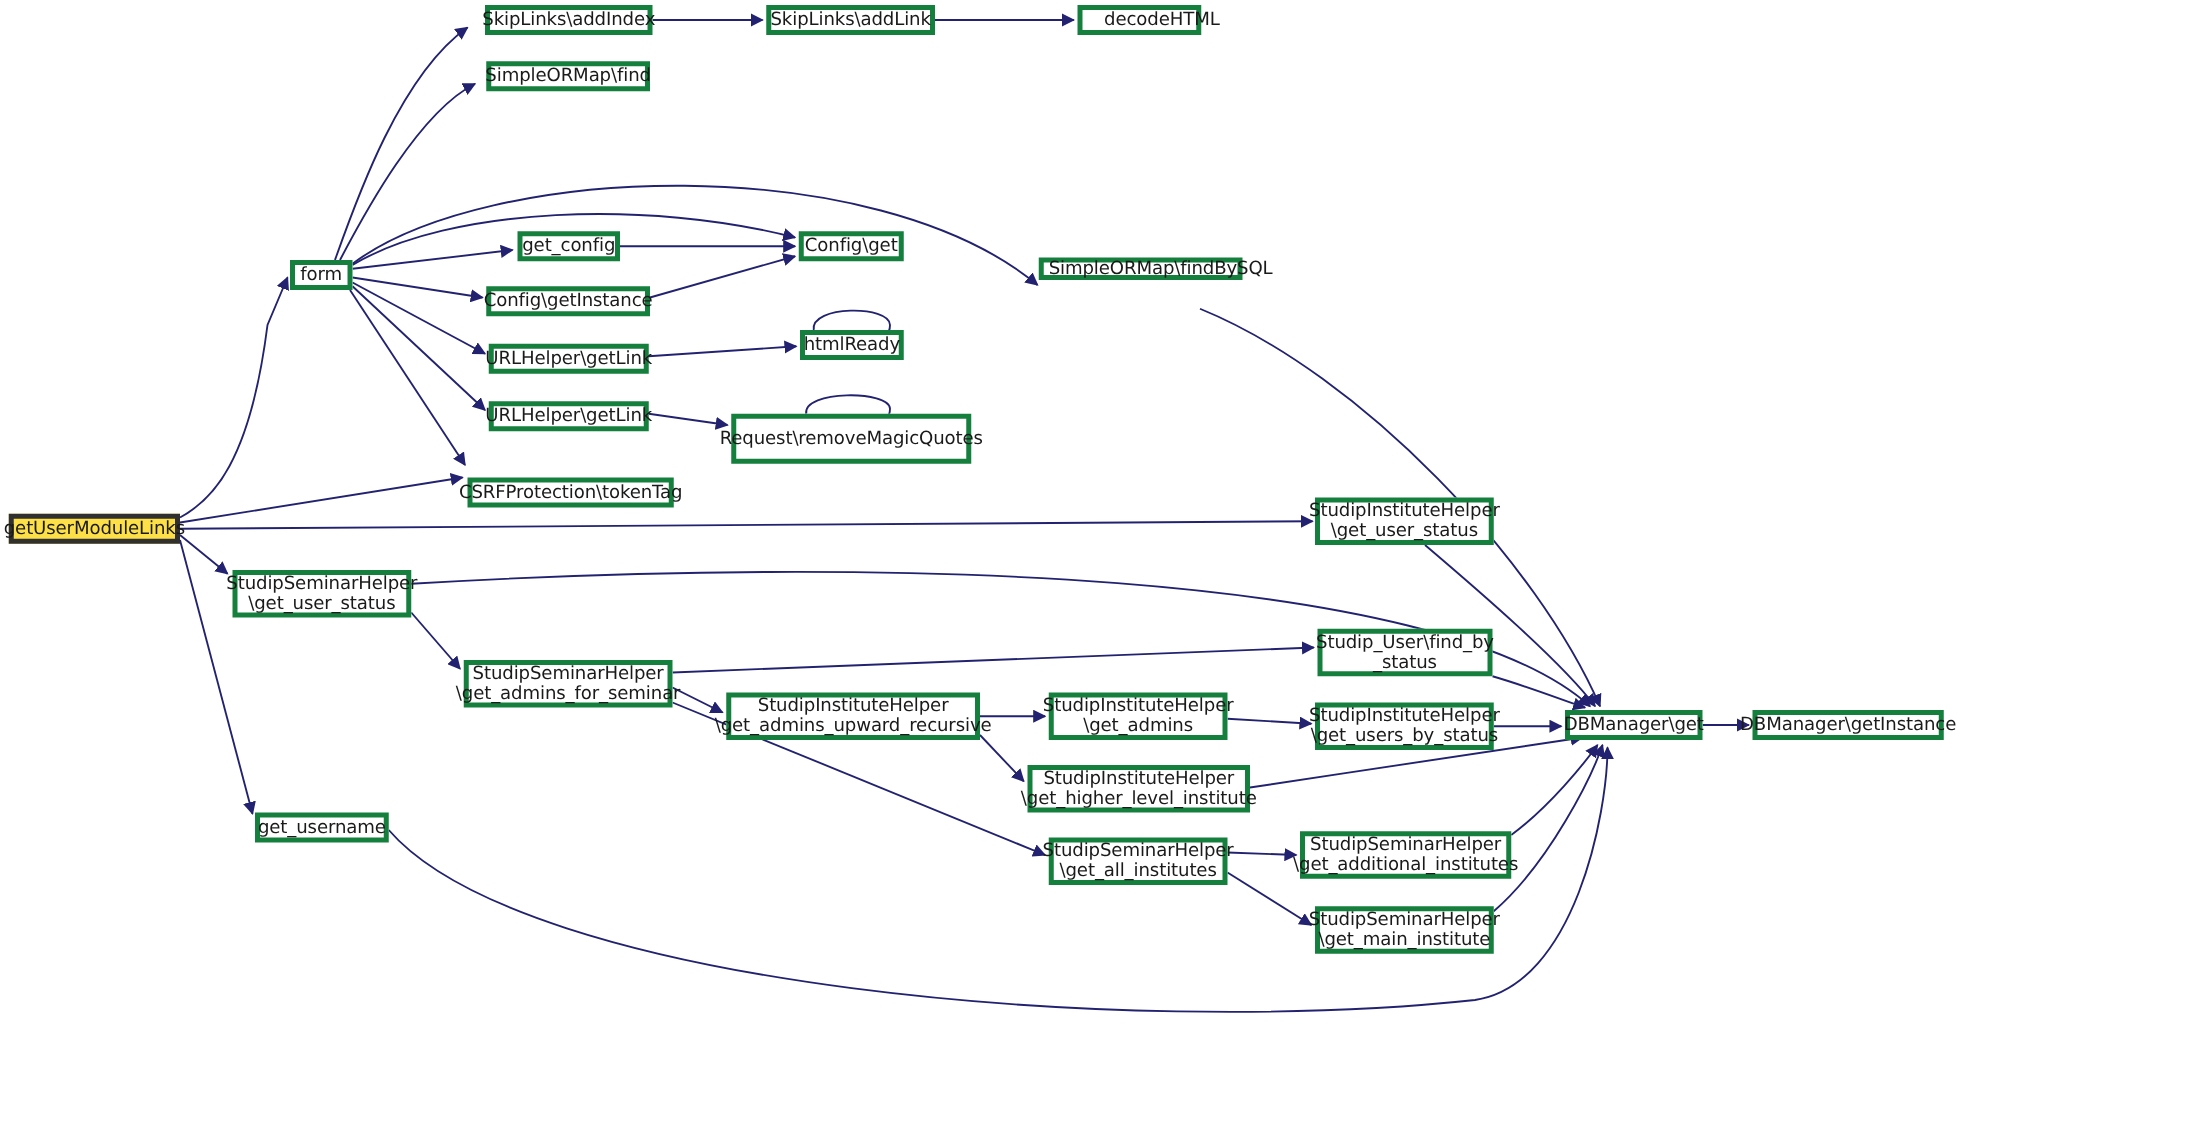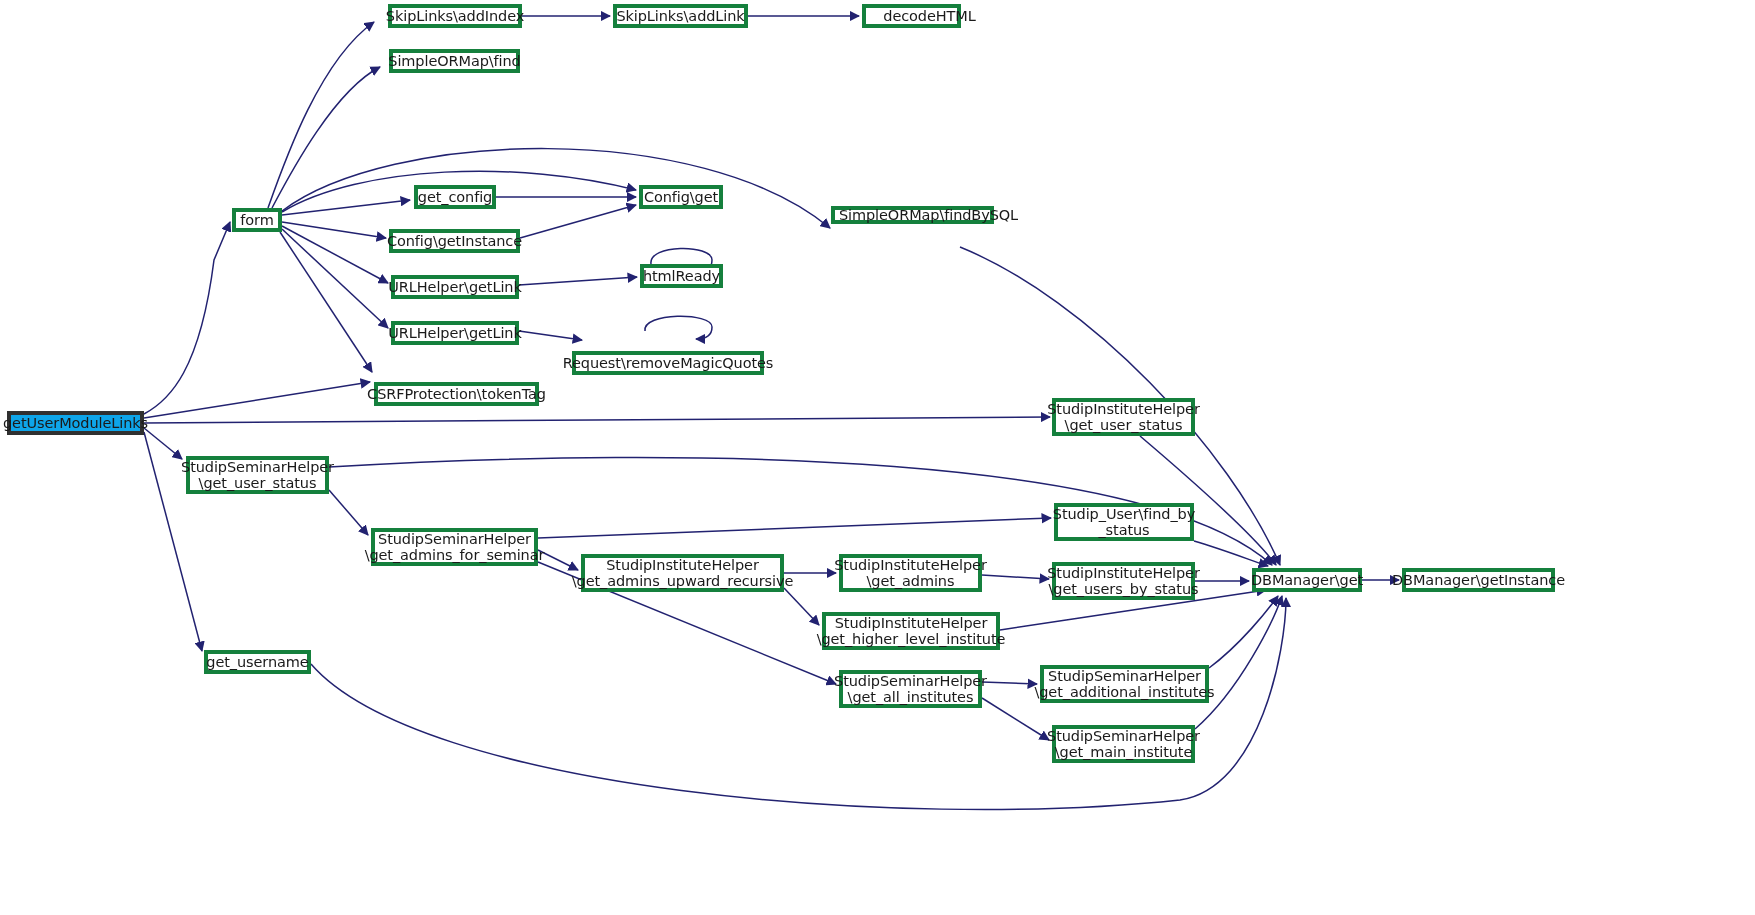--- a/index.html
+++ b/index.html
@@ -33,21 +33,21 @@
     align-items: center;
     justify-content: center;
     text-align: center;
     font-size: 14.5px;
     line-height: 1.12;
     white-space: pre-line;
     letter-spacing: -0.1px;
     z-index: 2;
   }
   .node.highlight {
-    background: #0ea5e9;
+    background: #fde047;
     border-color: #303030;
   }
 </style>
 </head>
 <body>
 
 <div id="canvas">
   <svg id="edges" viewBox="0 0 1755 915" xmlns="http://www.w3.org/2000/svg">
     <defs>
       <marker id="arrow" viewBox="0 0 10 10" refX="9" refY="5" markerWidth="7" markerHeight="7" orient="auto-start-reverse">
@@ -104,21 +104,21 @@
       <div class="node" style="left: 388px; top: 4px; width: 134px; height: 24px;">SkipLinks\addIndex</div>
       <div class="node" style="left: 613px; top: 4px; width: 135px; height: 24px;">SkipLinks\addLink</div>
       <div class="node" style="left: 862px; top: 4px; width: 99px; height: 24px; padding-left: 36px;">decodeHTML</div>
       <div class="node" style="left: 389px; top: 49px; width: 131px; height: 24px;">SimpleORMap\find</div>
       <div class="node" style="left: 414px; top: 185px; width: 82px; height: 24px;">get_config</div>
       <div class="node" style="left: 639px; top: 185px; width: 84px; height: 24px;">Config\get</div>
       <div class="node" style="left: 389px; top: 229px; width: 131px; height: 24px;">Config\getInstance</div>
       <div class="node" style="left: 391px; top: 275px; width: 128px; height: 24px;">URLHelper\getLink</div>
       <div class="node" style="left: 640px; top: 264px; width: 83px; height: 24px;">htmlReady</div>
       <div class="node" style="left: 391px; top: 321px; width: 128px; height: 24px;">URLHelper\getLink</div>
-      <div class="node" style="left: 572px; top: 331px; width: 192px; height: 24px; margin-top: 20px;">Request\removeMagicQuotes</div>
+      <div class="node" style="left: 585px; top: 331px; width: 192px; height: 40px;">Request\removeMagicQuotes</div>
       <div class="node" style="left: 374px; top: 366px; width: 165px; height: 24px; margin-top: 16px;">CSRFProtection\tokenTag</div>
       <div class="node" style="left: 831px; top: 206px; width: 163px; height: 18px; padding-left: 32px;">SimpleORMap\findBySQL</div>
       <div class="node" style="left: 1052px; top: 398px; width: 143px; height: 38px;">StudipInstituteHelper
 \get_user_status</div>
       <div class="node" style="left: 186px; top: 456px; width: 143px; height: 38px;">StudipSeminarHelper
 \get_user_status</div>
       <div class="node" style="left: 371px; top: 528px; width: 167px; height: 38px;">StudipSeminarHelper
 \get_admins_for_seminar</div>
       <div class="node" style="left: 581px; top: 554px; width: 203px; height: 38px;">StudipInstituteHelper
 \get_admins_upward_recursive</div>

